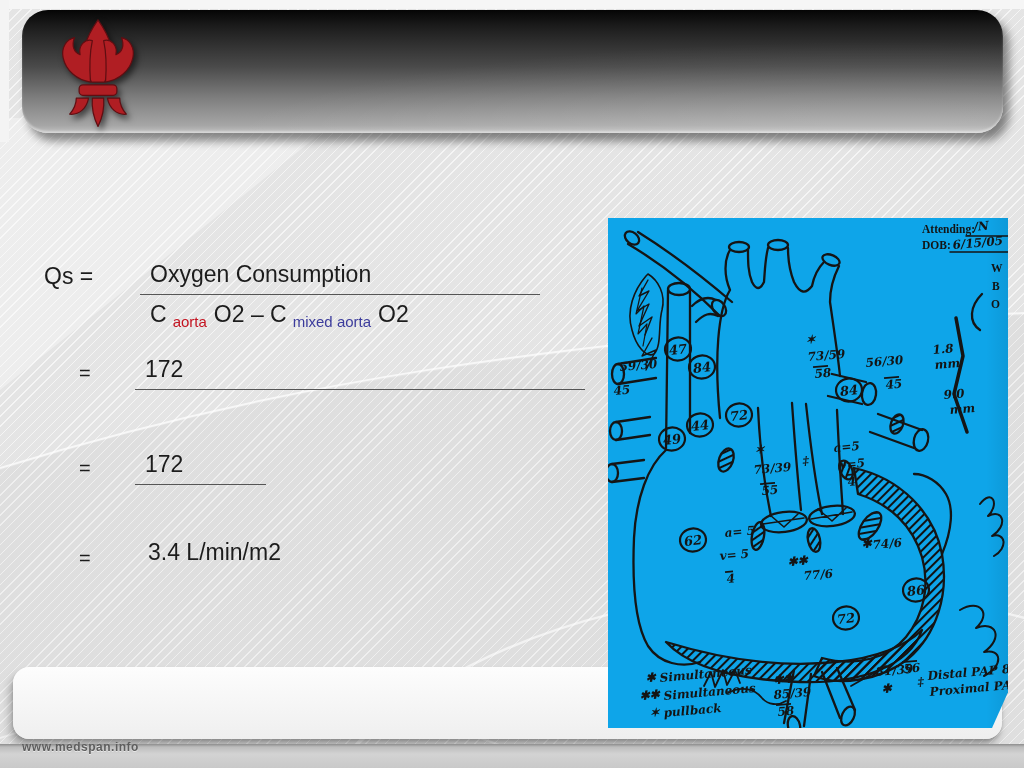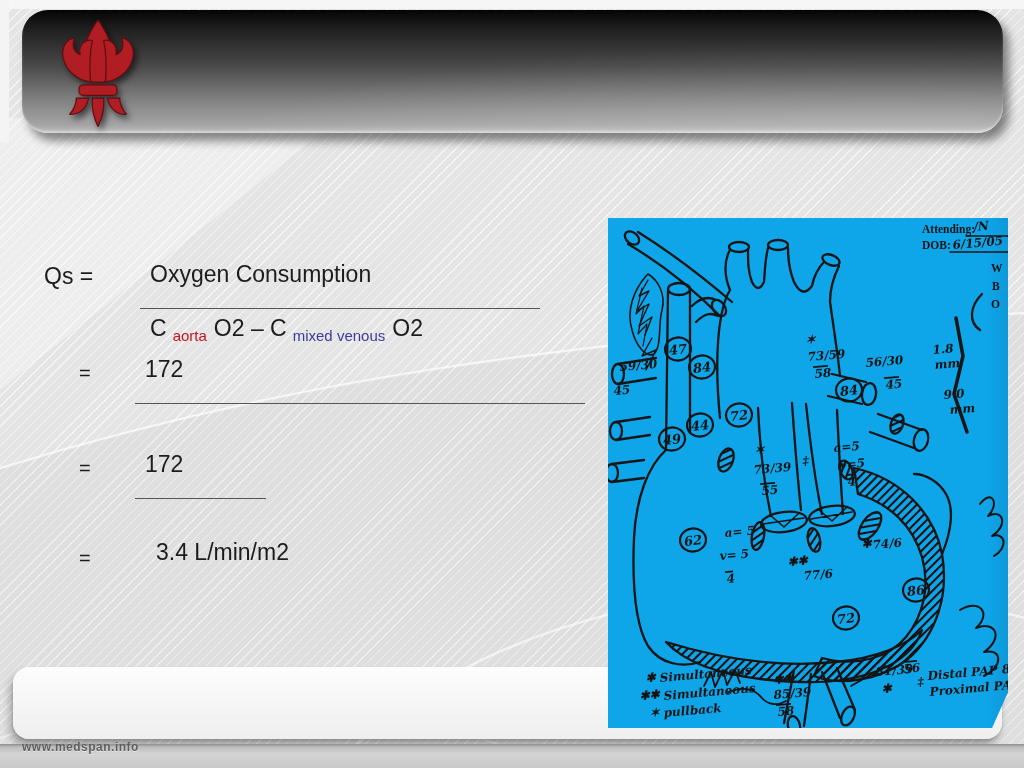--- a/index.html
+++ b/index.html
@@ -16,26 +16,26 @@
   .banner{position:absolute;left:22px;top:10px;width:981px;height:123px;border-radius:26px;
     background:linear-gradient(180deg,#050505 0%,#1d1d1d 14%,#4a4a4a 46%,#7f7f7f 72%,#a6a6a6 94%,#c2c2c2 100%);
     box-shadow:6px 8px 10px rgba(0,0,0,.45), inset 0 -2px 2px rgba(255,255,255,.35);}
   .banner .sheen{position:absolute;inset:0;border-radius:26px;
     background:radial-gradient(ellipse at 88% 115%, rgba(255,255,255,.22), transparent 55%);}
   .fleur{position:absolute;left:28px;top:6px;filter:drop-shadow(3px 4px 3px rgba(0,0,0,.55));}
 
   .eq{position:absolute;font-size:20px;color:var(--ink);}
   .lhs{position:absolute;font-size:23px;color:var(--ink);}
   .frac{position:absolute;color:var(--ink);}
-  .frac .num{font-size:23px;border-bottom:1.6px solid #555;padding:0 0 20px 10px;}
+  .frac .num{font-size:23px;border-bottom:1.6px solid #555;padding:0 0 6px 10px;}
   .frac .den{font-size:23px;padding:6px 0 0 10px;white-space:nowrap;}
   .sub{font-size:15px;position:relative;top:5px;margin:16px 7px 0 6px;}
   .red{color:var(--red);} .blue{color:var(--blue);}
   .dash{margin:0 8px;}
-  .result{position:absolute;font-size:23px;color:var(--ink);margin-left:8px;}
+  .result{position:absolute;font-size:23px;color:var(--ink);}
 
   .footer-box{position:absolute;left:13px;top:667px;width:989px;height:72px;border-radius:16px;
     background:linear-gradient(180deg,#fdfdfd,#efefef);
     box-shadow:-3px 7px 9px rgba(0,0,0,.28), 0 2px 3px rgba(0,0,0,.15);}
   .bottom-strip{position:absolute;left:0;top:744px;width:1024px;height:24px;
     background:linear-gradient(180deg,#8d8d8d 0px,#bdbdbd 3px,#d3d3d3 10px,#c9c9c9 100%);}
   .watermark{position:absolute;left:22px;top:740px;font-size:12px;font-weight:bold;color:#5e5e5e;
     letter-spacing:.5px;text-shadow:0 1px 0 rgba(255,255,255,.55);}
 
   .scan{position:absolute;left:608px;top:218px;width:400px;height:510px;background:#0ea5e9;
@@ -77,21 +77,21 @@
         <path d="M40,87 C38,98 30,105 20,104 C25,98 27,92 27,87 Z"></path>
         <path d="M60,87 C62,98 70,105 80,104 C75,98 73,92 73,87 Z"></path>
       </g>
     </svg>
   </div>
 
   <div class="lhs" style="left:44px;top:263px;">Qs =</div>
   <div class="frac" style="left:140px;top:261px;width:400px;">
     <div class="num">Oxygen Consumption</div>
     <div class="den">
-      <span>C</span><span class="sub red">aorta</span><span>O2 – C</span><span class="sub blue">mixed venous</span><span>O2</span>
+      <span>C</span><span class="sub red">aorta</span><span>O2 – C</span><span class="sub blue">mixed aorta</span><span>O2</span>
     </div>
   </div>
 
   <div class="eq" style="left:79px;top:362px;">=</div>
   <div class="frac" style="left:135px;top:356px;width:450px;">
     <div class="num">172</div>
   </div>
 
   <div class="eq" style="left:79px;top:457px;">=</div>
   <div class="frac" style="left:135px;top:451px;width:131px;">

